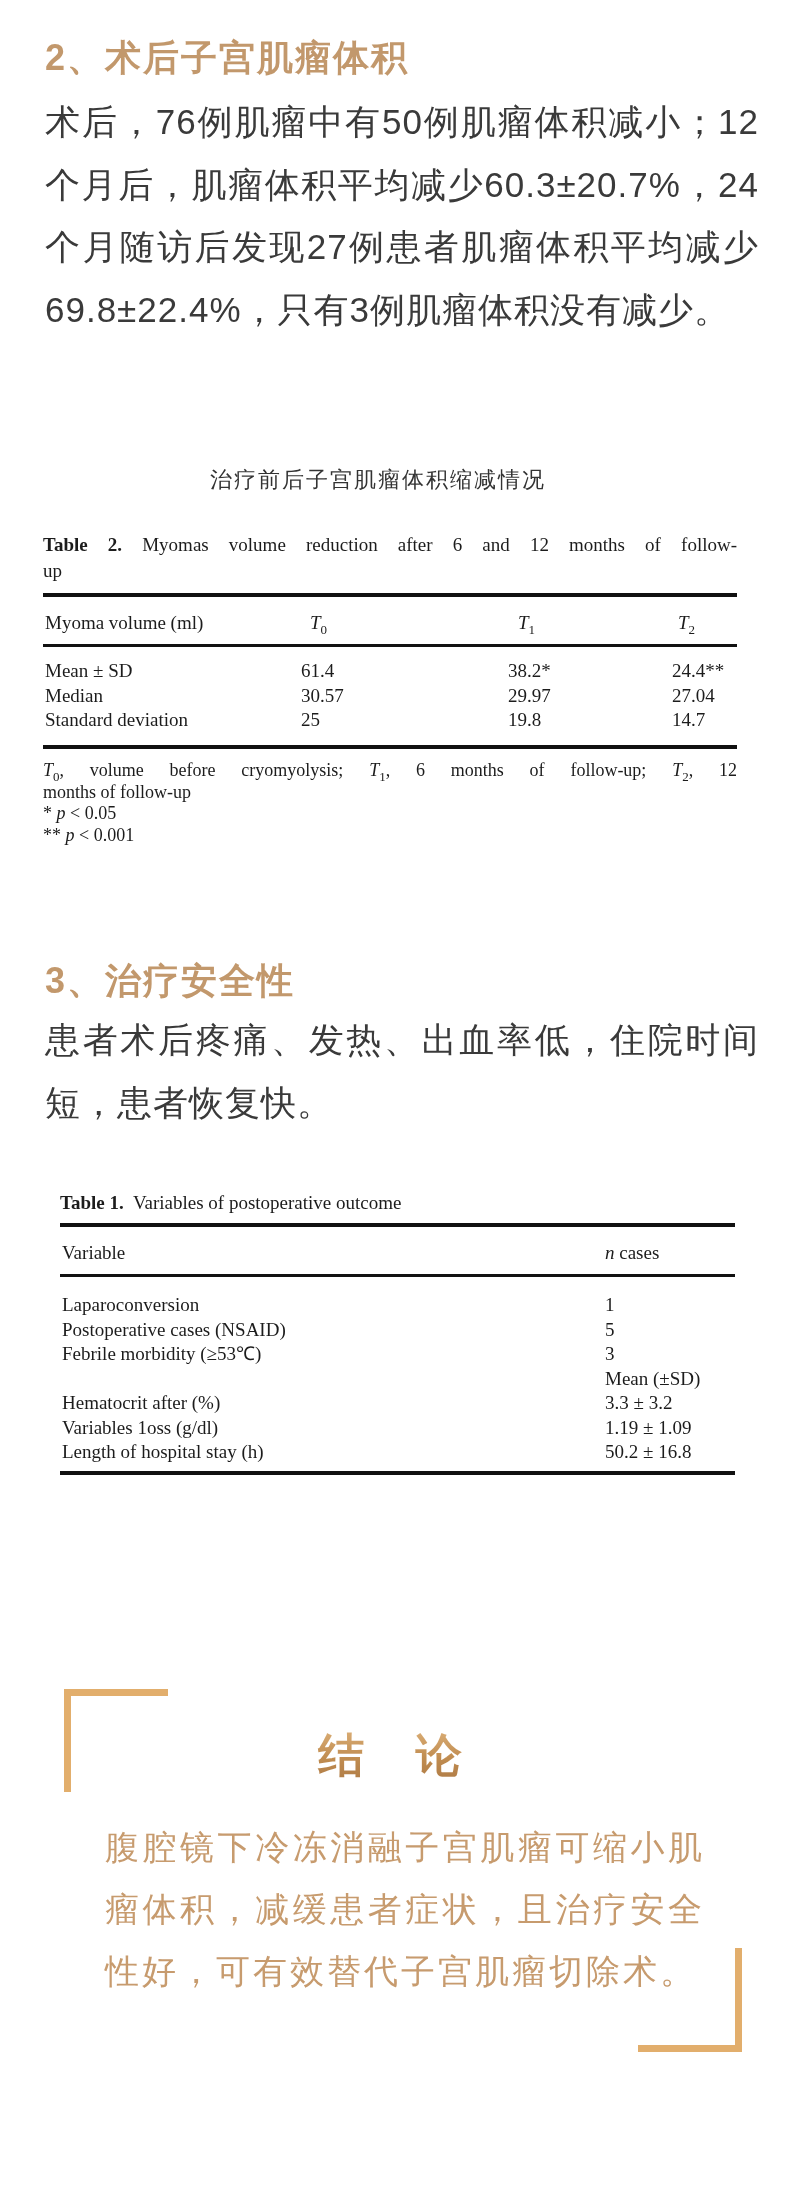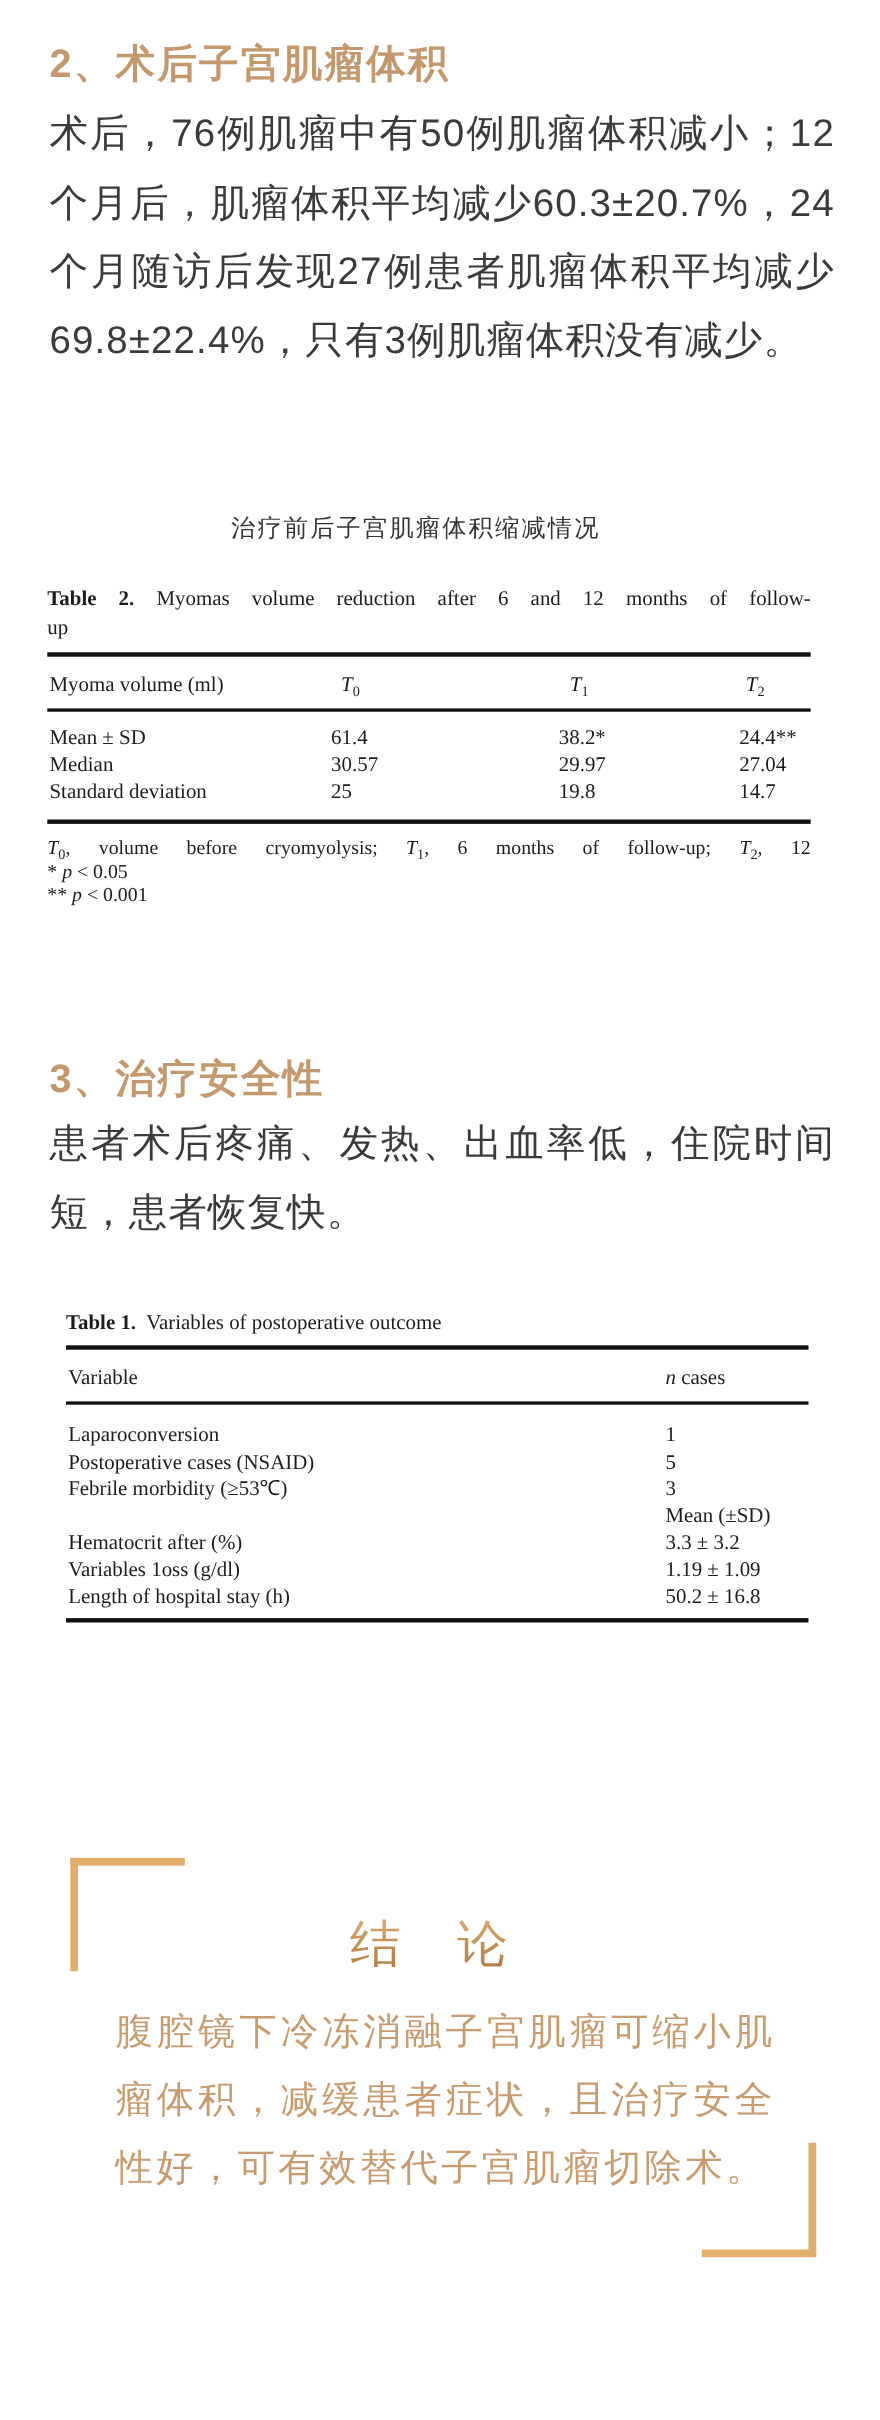--- a/index.html
+++ b/index.html
@@ -63,23 +63,23 @@
     position:absolute; left:64px; top:1689px; width:104px; height:103px;
     border-left:7px solid #E2AE6C; border-top:7px solid #E2AE6C;
   }
   .bracket-br {
     position:absolute; left:638px; top:1948px; width:104px; height:104px;
     border-right:7px solid #E2AE6C; border-bottom:7px solid #E2AE6C;
   }
   .conclusion-title {
     position:absolute; left:0; width:800px; top:1731px;
     text-align:center; font-family:"Liberation Serif", serif;
-    font-size:46px; font-weight:normal; letter-spacing:20px; line-height:50px;
+    font-size:46px; font-weight:bold; letter-spacing:20px; line-height:50px;
     background:linear-gradient(180deg,#D9AC74 0%,#C08C50 55%,#B07C46 100%);
-    -webkit-background-clip:text; background-clip:text; color:transparent;margin-top:12px;
+    -webkit-background-clip:text; background-clip:text; color:transparent;
   }
   .conclusion-body {
     position:absolute; left:105px; width:600px; top:1816px;
     font-size:34px; line-height:62px; letter-spacing:3px; color:#C79B6E;
     text-align:justify; text-justify:inter-character; text-align-last:left;
   }
 </style>
 </head>
 <body>
 
@@ -126,20 +126,21 @@
       <span class="cell c2">14.7</span>
     </div>
   </div>
 
   <div class="rule rule3"></div>
 
   <div class="notes">
     <div class="nline1">
       <i>T</i><sub>0</sub><span>, volume before cryomyolysis; </span><i>T</i><sub>1</sub><span>, 6 months of follow-up; </span><i>T</i><sub>2</sub><span>, 12</span>
     </div>
+    <div>months of follow-up</div>
     <div>
       <span>* </span><i>p</i><span> &lt; 0.05</span>
     </div>
     <div>
       <span>** </span><i>p</i><span> &lt; 0.001</span>
     </div>
   </div>
 </div>
 
 <h2 class="gold-heading" style="top:959px;">3、治疗安全性</h2>

